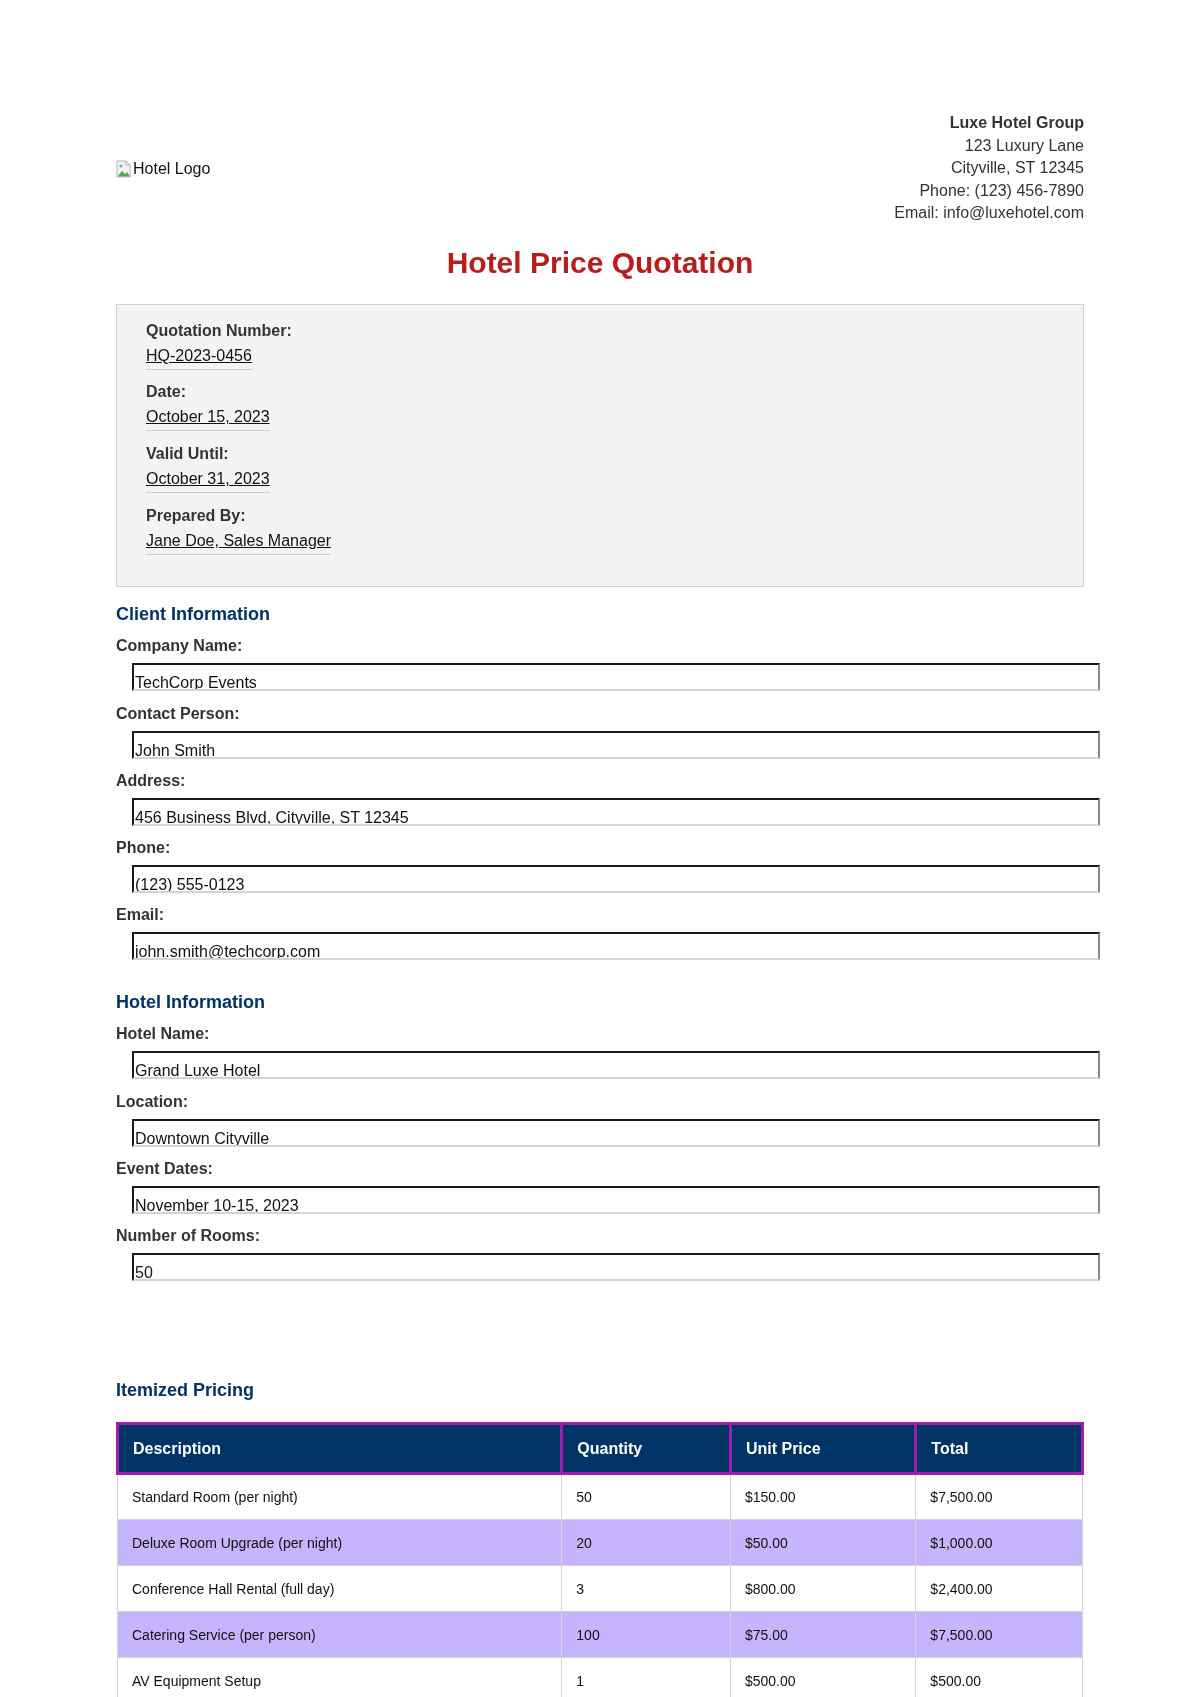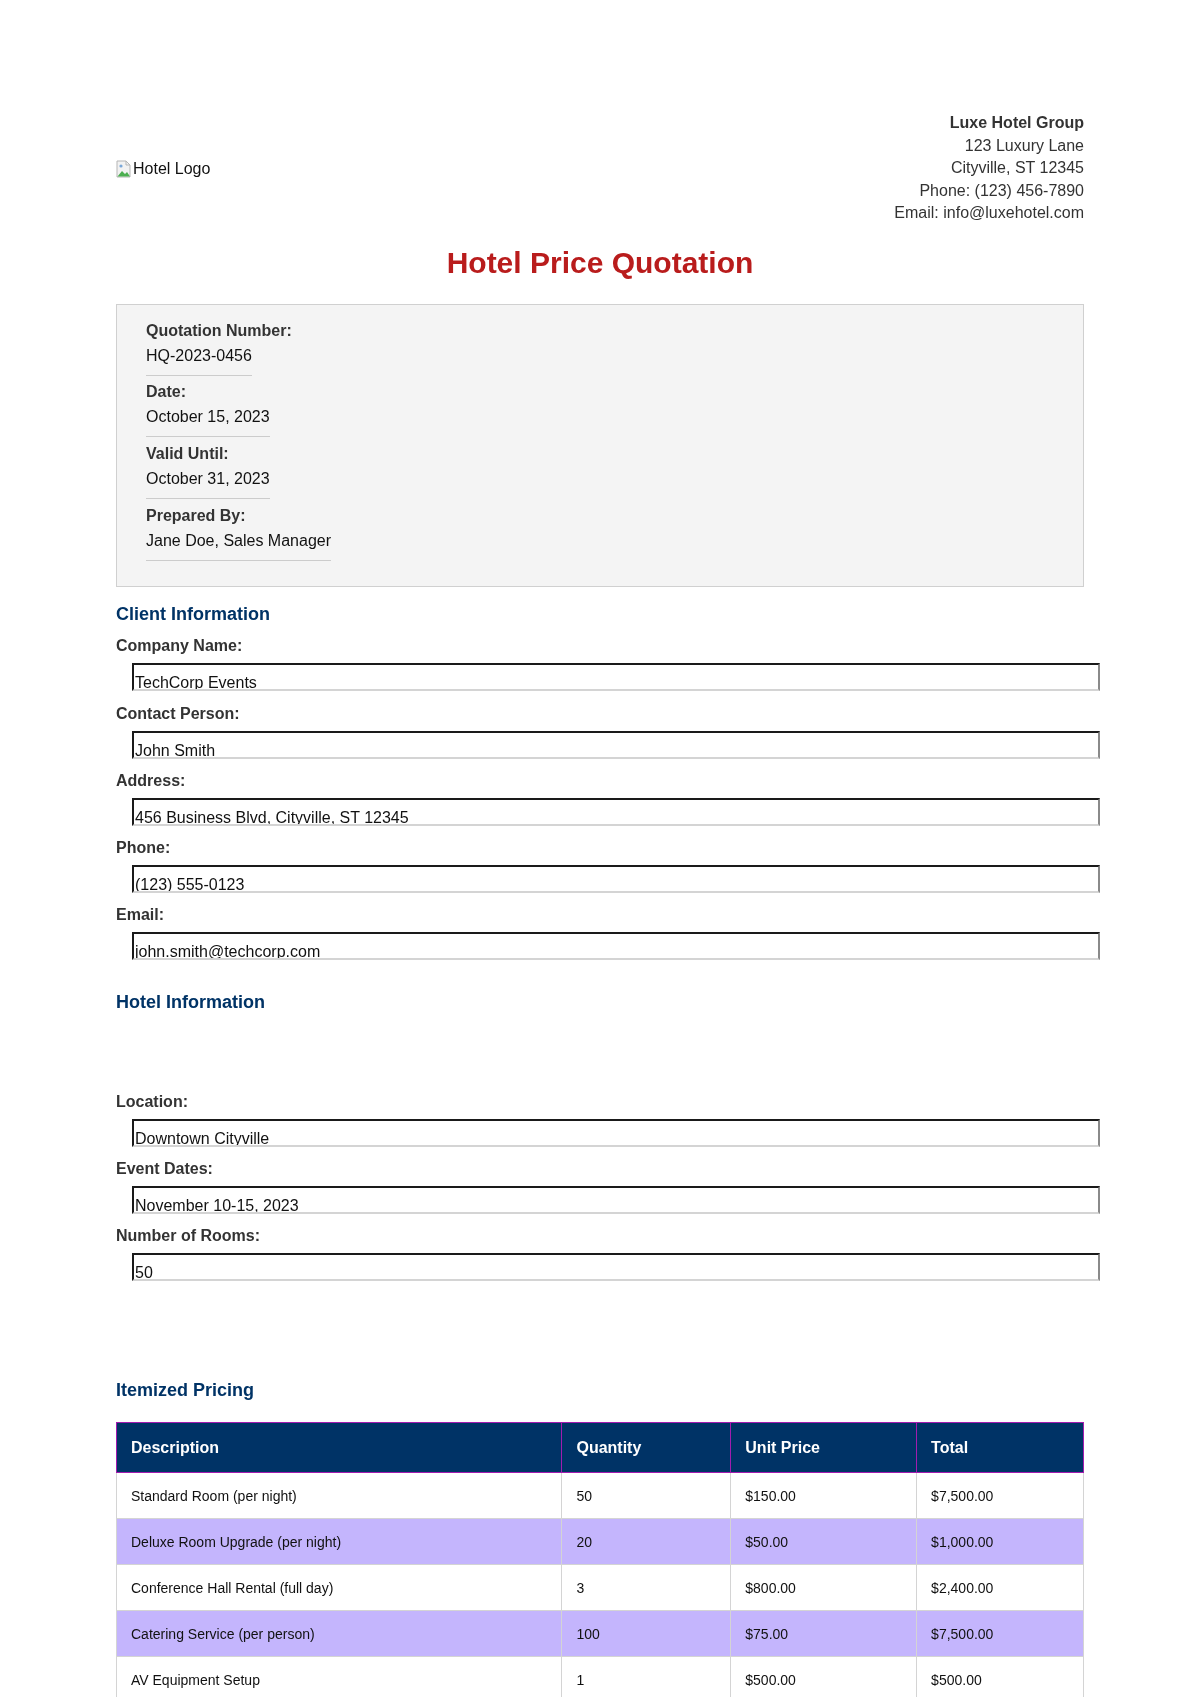--- a/index.html
+++ b/index.html
@@ -76,23 +76,24 @@
       font-size: 16px;
       color: #333;
       display: block;
       line-height: 20px;
     }
     .meta-item .val {
       display: inline-block;
       font-size: 16px;
       color: #111;
       margin-top: 5px;
-      padding-bottom: 9px;
+      padding-bottom: 3px;
       border-bottom: 1px solid #cccccc;
       line-height: 20px;
+      text-decoration: underline;
     }
     .section-title {
       position: absolute;
       left: 0;
       font-size: 18px;
       font-weight: bold;
       color: #003366;
       margin: 0;
       line-height: 22px;
     }
@@ -138,21 +139,21 @@
     }
     table.pricing th {
       background: #003366;
       color: #ffffff;
       text-align: left;
       font-weight: bold;
       font-size: 16px;
       height: 50px;
       padding: 0 14px;
       box-sizing: border-box;
-      border: 1px solid #a21caf;
+      border: 3px solid #a21caf;
     }
     table.pricing td {
       height: 46px;
       padding: 0 14px;
       border: 1px solid #d4d4d4;
       color: #111;
       font-size: 14px;
       box-sizing: border-box;
     }
     table.pricing tr.alt td { background: #c4b5fd; }
@@ -227,20 +228,24 @@
     <span class="flabel">Phone:</span>
     <div class="finput">(123) 555-0123</div>
   </div>
   <div class="field" style="top:905px;">
     <span class="flabel">Email:</span>
     <div class="finput">john.smith@techcorp.com</div>
   </div>
 
   <h2 class="section-title" style="top:991px;">Hotel Information</h2>
 
+  <div class="field" style="top:1024px;">
+    <span class="flabel">Hotel Name:</span>
+    <div class="finput">Grand Luxe Hotel</div>
+  </div>
   <div class="field" style="top:1092px;">
     <span class="flabel">Location:</span>
     <div class="finput">Downtown Cityville</div>
   </div>
   <div class="field" style="top:1159px;">
     <span class="flabel">Event Dates:</span>
     <div class="finput">November 10-15, 2023</div>
   </div>
   <div class="field" style="top:1226px;">
     <span class="flabel">Number of Rooms:</span>

